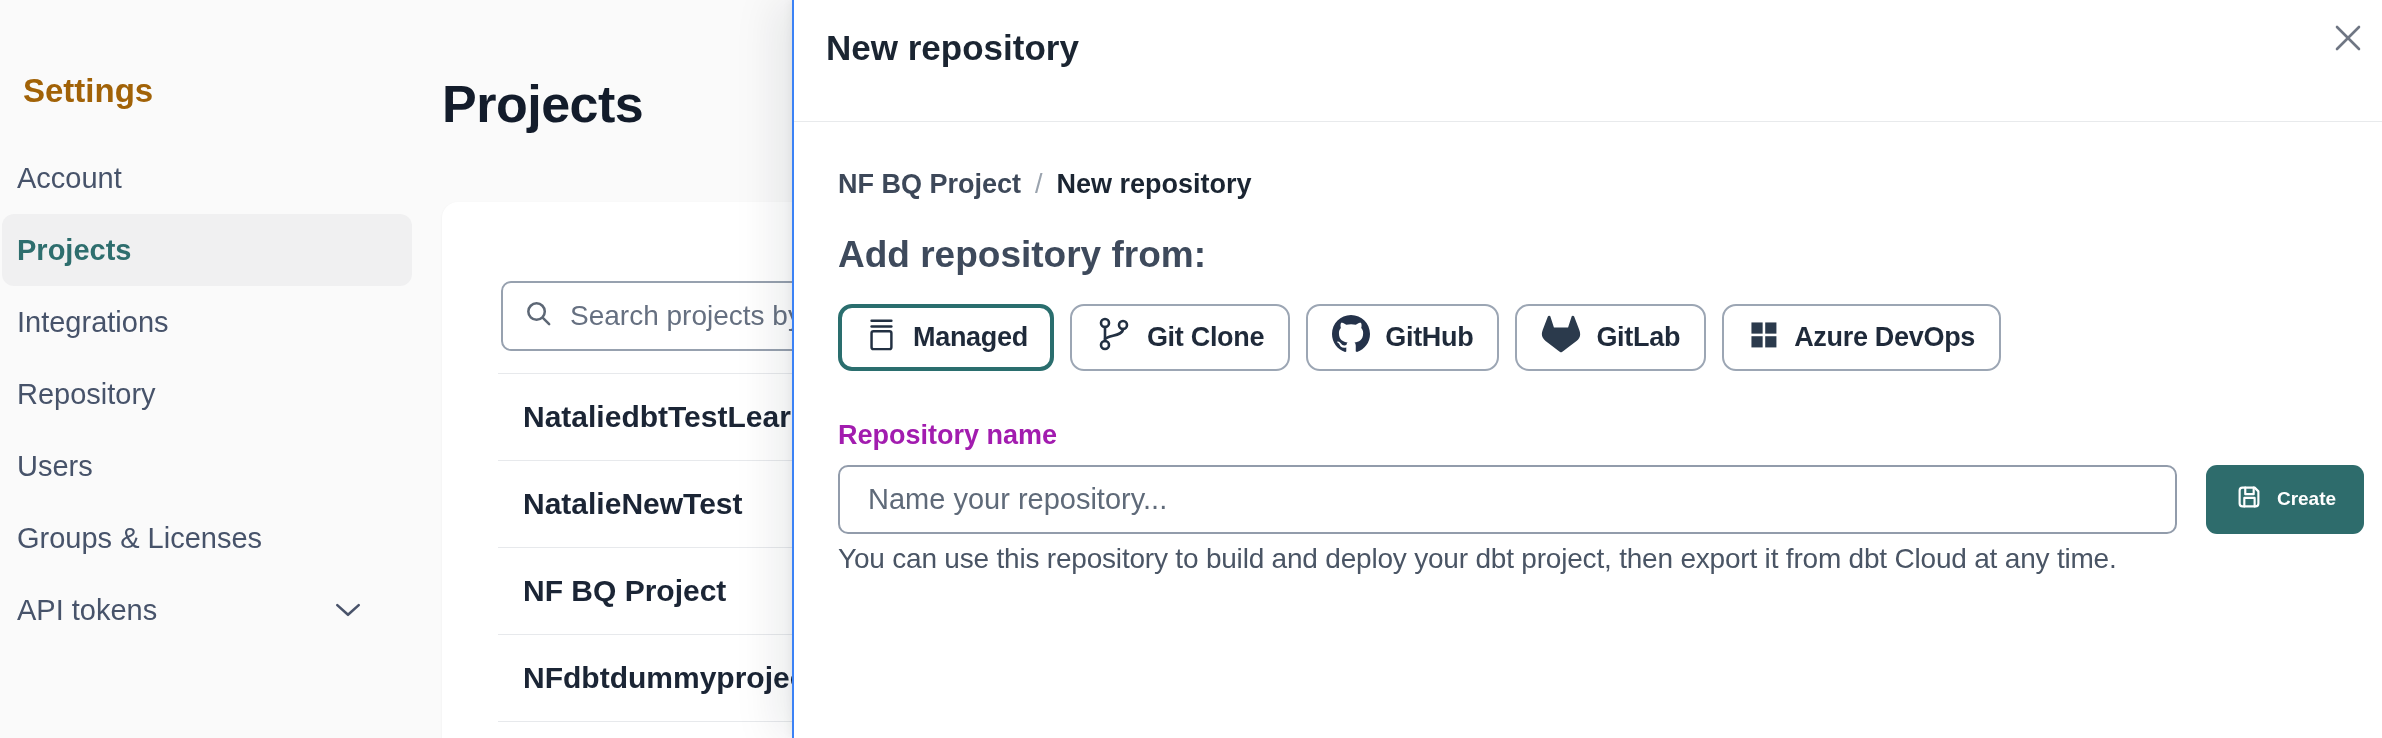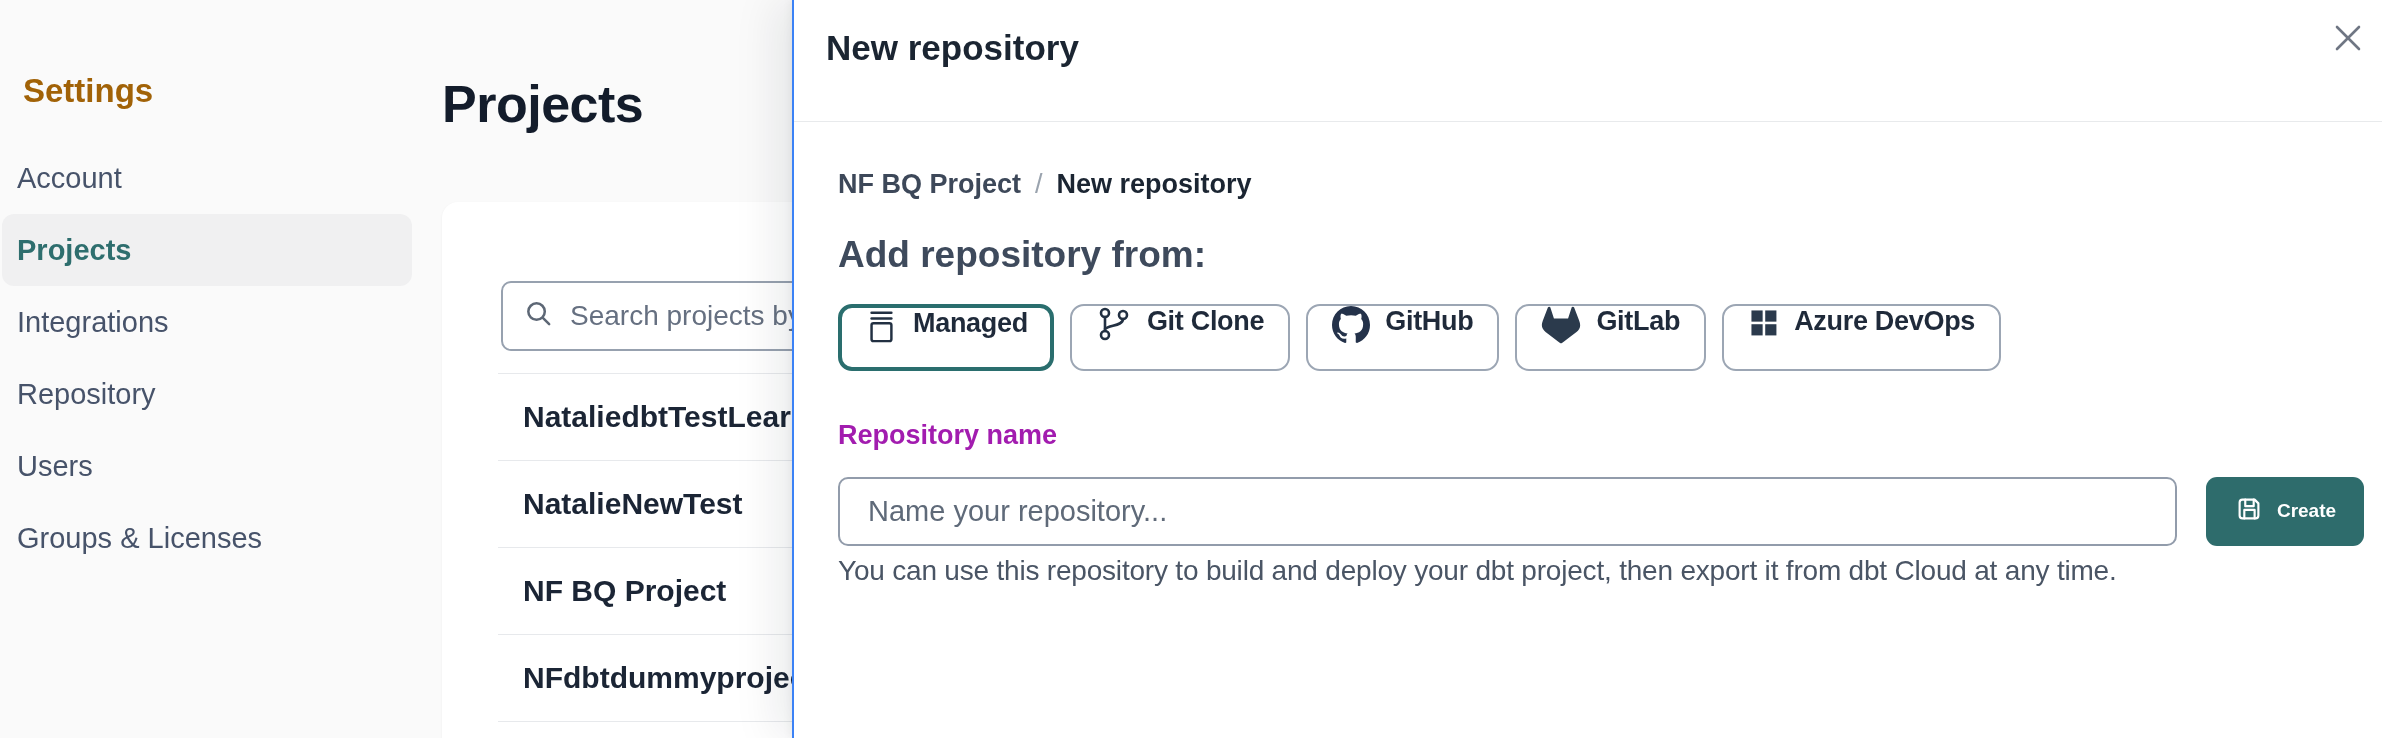--- a/index.html
+++ b/index.html
@@ -82,30 +82,30 @@
   .crumb-parent { color: #3d4859; font-weight: 600; cursor: pointer; }
   .crumb-sep { color: #9aa3ae; font-weight: 400; }
   .crumb-current { color: #1b2532; font-weight: 700; }
 
   .section-heading { margin-top: 30px; font-size: 37px; font-weight: 700; color: #3e4a5c; }
 
   .options { margin-top: 26px; display: flex; gap: 16px; }
   .option {
     height: 67px; padding: 0 24px; background: #fff;
     border: 2px solid #9ca6b4; border-radius: 14px;
-    display: flex; align-items: flex-start; gap: 15px;
+    display: flex; align-items: center; gap: 15px;
     font-family: "Liberation Sans", sans-serif;
     font-size: 27px; font-weight: 700; color: #1f2a3a;
     letter-spacing: -0.3px; cursor: pointer; white-space: nowrap;
   }
   .option.selected { border: 4px solid #2a6e6e; padding: 0 22px; }
   .option svg { flex: 0 0 auto; }
 
   .field-label { margin-top: 48px; font-size: 27px; font-weight: 700; color: #a21caf; }
-  .form-row { margin-top: 24px; display: flex; align-items: center; gap: 29px; }
+  .form-row { margin-top: 12px; display: flex; align-items: center; gap: 29px; }
   .name-input {
     flex: 1; height: 69px; border: 2px solid #929cab; border-radius: 10px;
     padding: 0 28px; font-family: "Liberation Sans", sans-serif;
     font-size: 29px; color: #1b2533; outline: none; background: #fff;
   }
   .name-input::placeholder { color: #5f6a79; opacity: 1; }
   .create-btn {
     flex: 0 0 auto; width: 158px; height: 69px;
     background: #2e6c6c; border: none; border-radius: 11px;
     color: #ffffff; font-family: "Liberation Sans", sans-serif;
@@ -130,20 +130,28 @@
       <span>Integrations</span>
     </div>
     <div class="nav-item">
       <span>Repository</span>
     </div>
     <div class="nav-item">
       <span>Users</span>
     </div>
     <div class="nav-item">
       <span>Groups &amp; Licenses</span>
+    </div>
+    <div class="nav-item">
+      <span>API tokens</span>
+      <span class="chev">
+        <svg width="26" height="15" viewBox="0 0 24 14" fill="none" stroke="#49536a" stroke-width="2.4" stroke-linecap="round" stroke-linejoin="round">
+            <path d="M2 2l10 9L22 2"></path>
+          </svg>
+      </span>
     </div>
   </div>
 </div>
 
 <div class="main-title">Projects</div>
 
 <div class="card">
   <div class="search-box">
     <span>
       <svg width="31" height="31" viewBox="0 0 32 32" fill="none" stroke="#5d6775" stroke-width="2.6" stroke-linecap="round">

